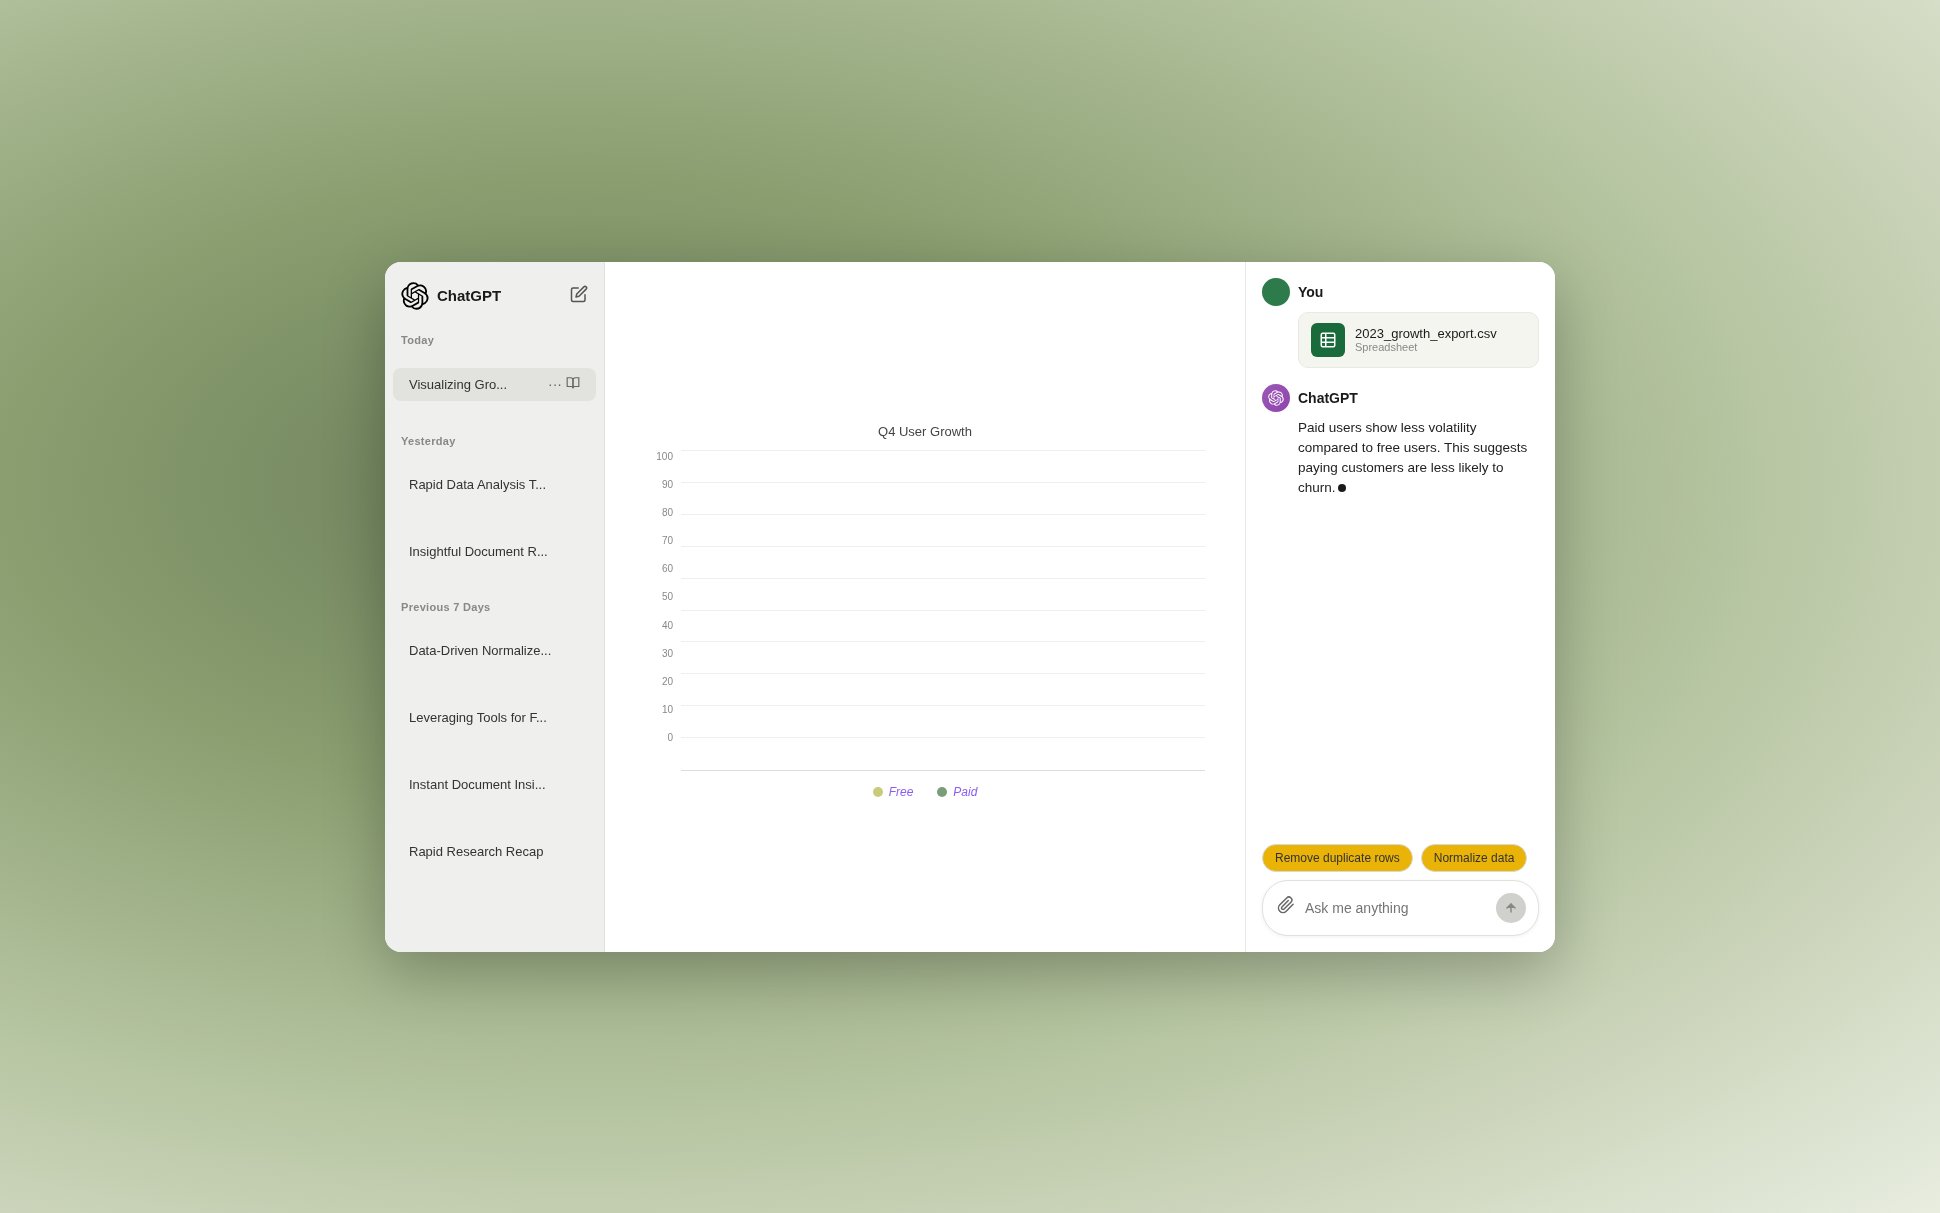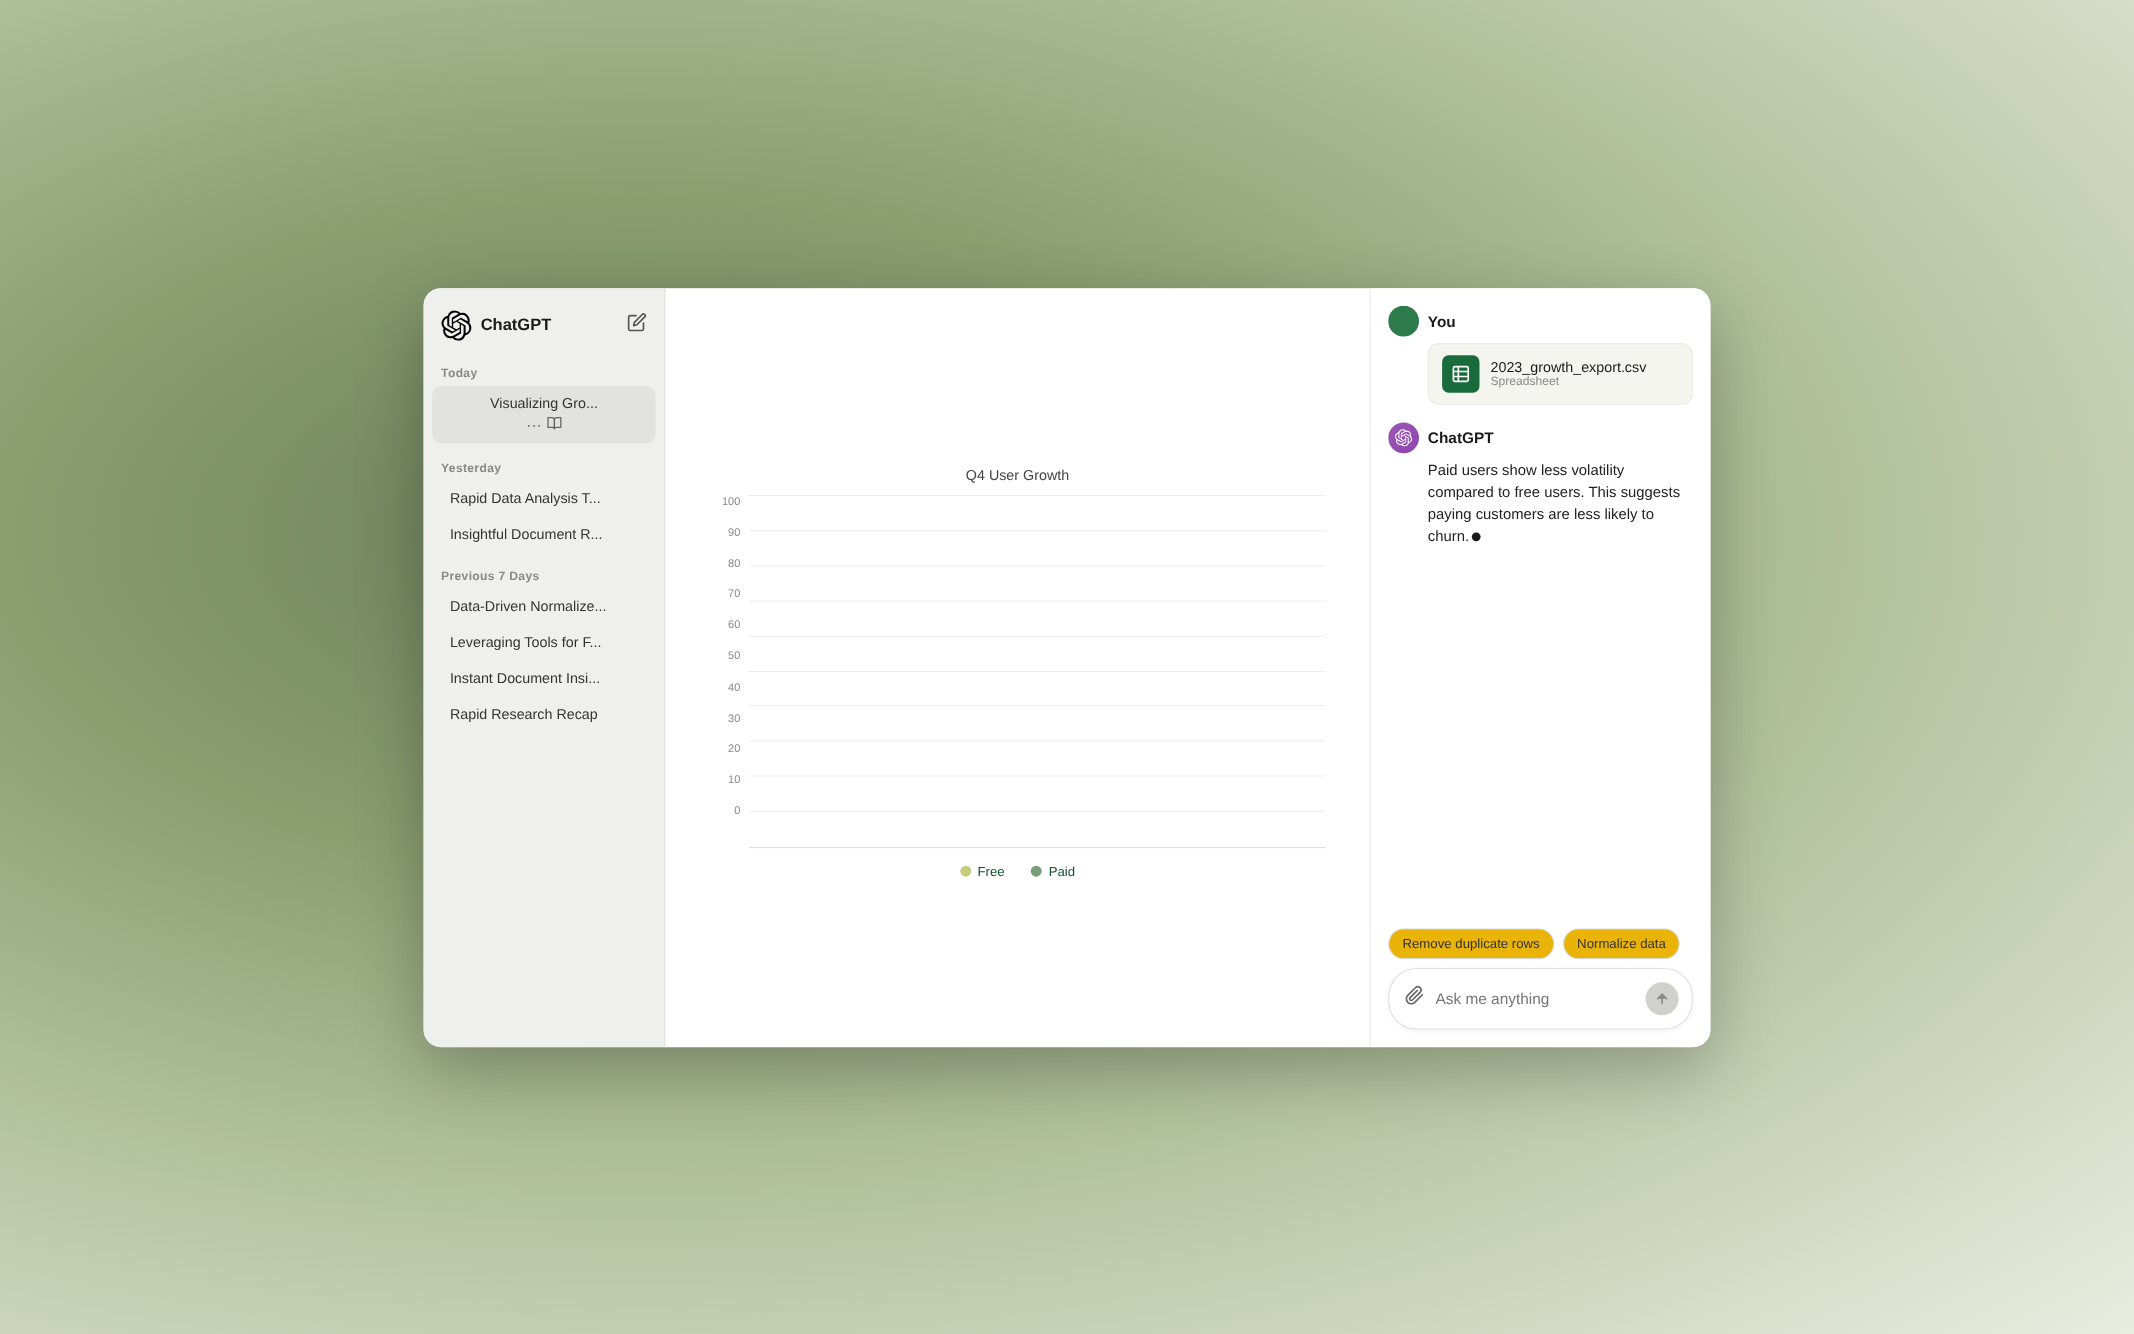--- a/index.html
+++ b/index.html
@@ -73,25 +73,24 @@
       padding: 8px 16px 4px;
       letter-spacing: 0.3px;
     }
 
     .chat-item {
       padding: 8px 16px;
       font-size: 13px;
       color: #333;
       cursor: pointer;
       border-radius: 8px;
-      margin: 1px 8px;
+      margin: 18px 8px;
       white-space: nowrap;
       overflow: hidden;
       text-overflow: ellipsis;
-      flex-direction: column;
     }
 
     .chat-item.active {
       background: #e2e2de;
       display: flex;
       align-items: center;
       justify-content: space-between;
       gap: 4px;
     }
 
@@ -240,21 +239,22 @@
       justify-content: center;
       gap: 24px;
       margin-top: 14px;
     }
 
     .legend-item {
       display: flex;
       align-items: center;
       gap: 6px;
       font-size: 12px;
-      color: #14532d;
+      color: #8b5cf6;
+      font-style: italic;
     }
 
     .legend-dot {
       width: 10px;
       height: 10px;
       border-radius: 50%;
     }
 
     .legend-dot.free { background: #c8cc7a; }
     .legend-dot.paid { background: #7a9e7a; }

